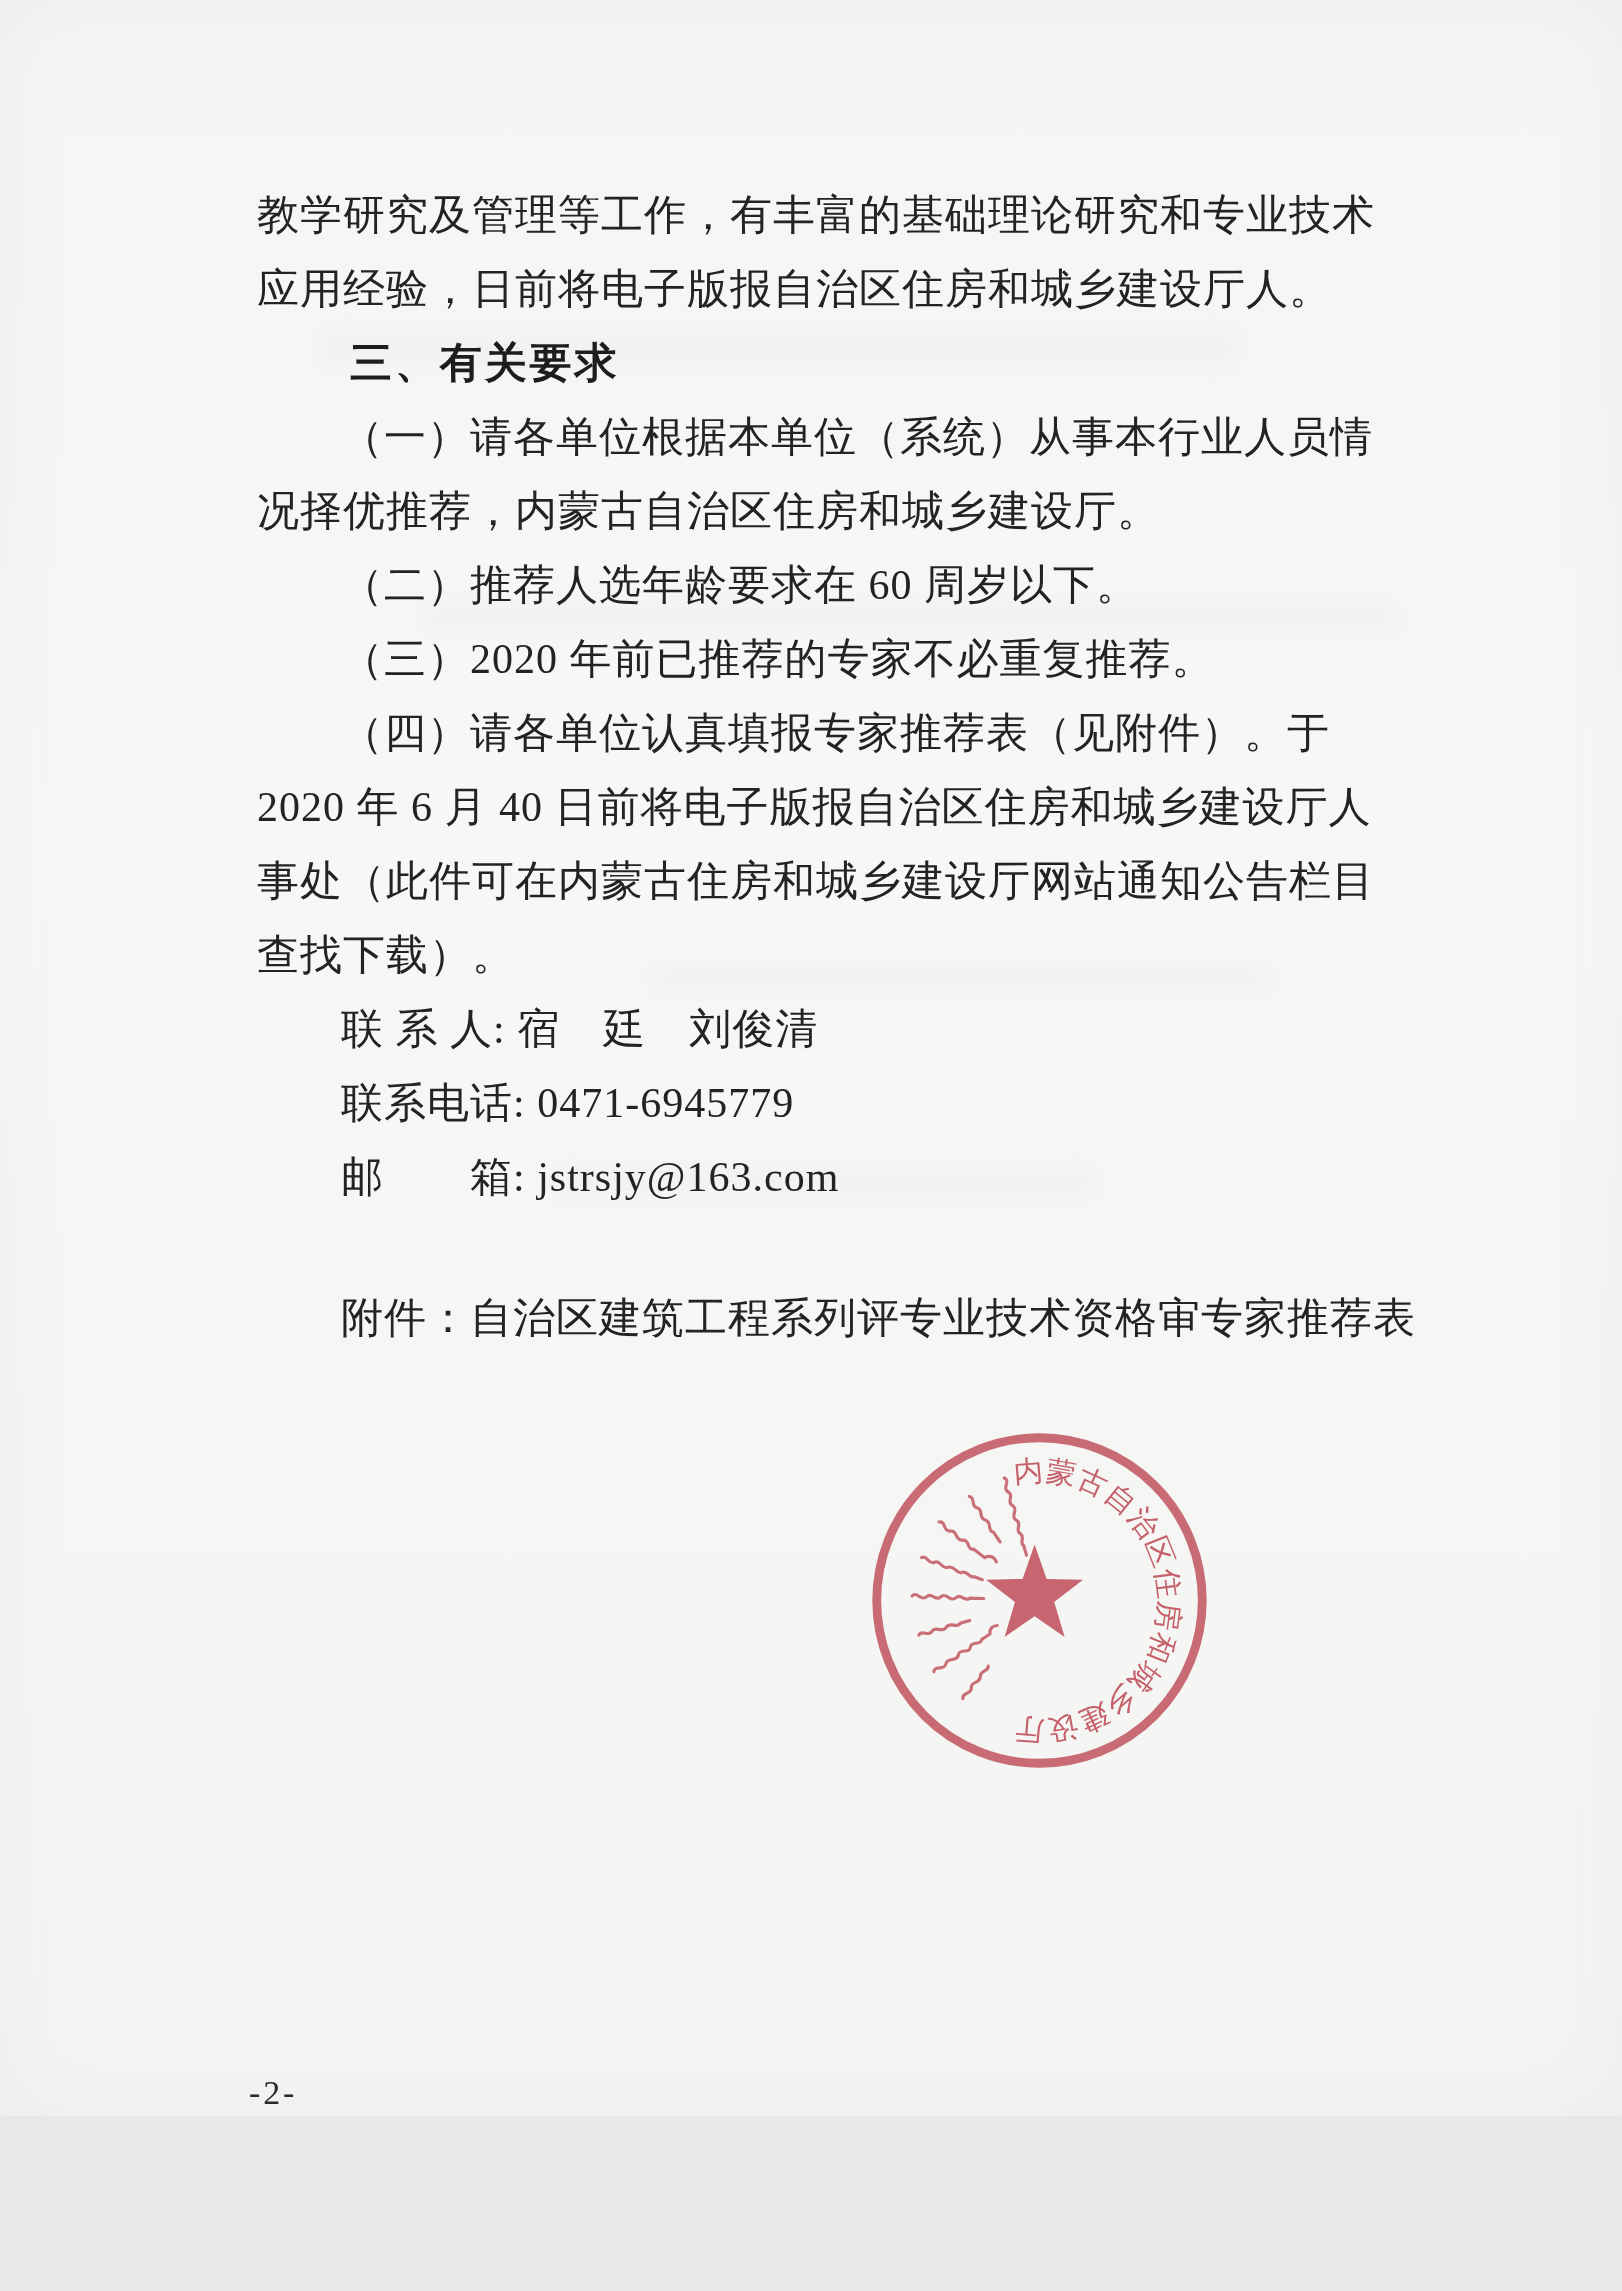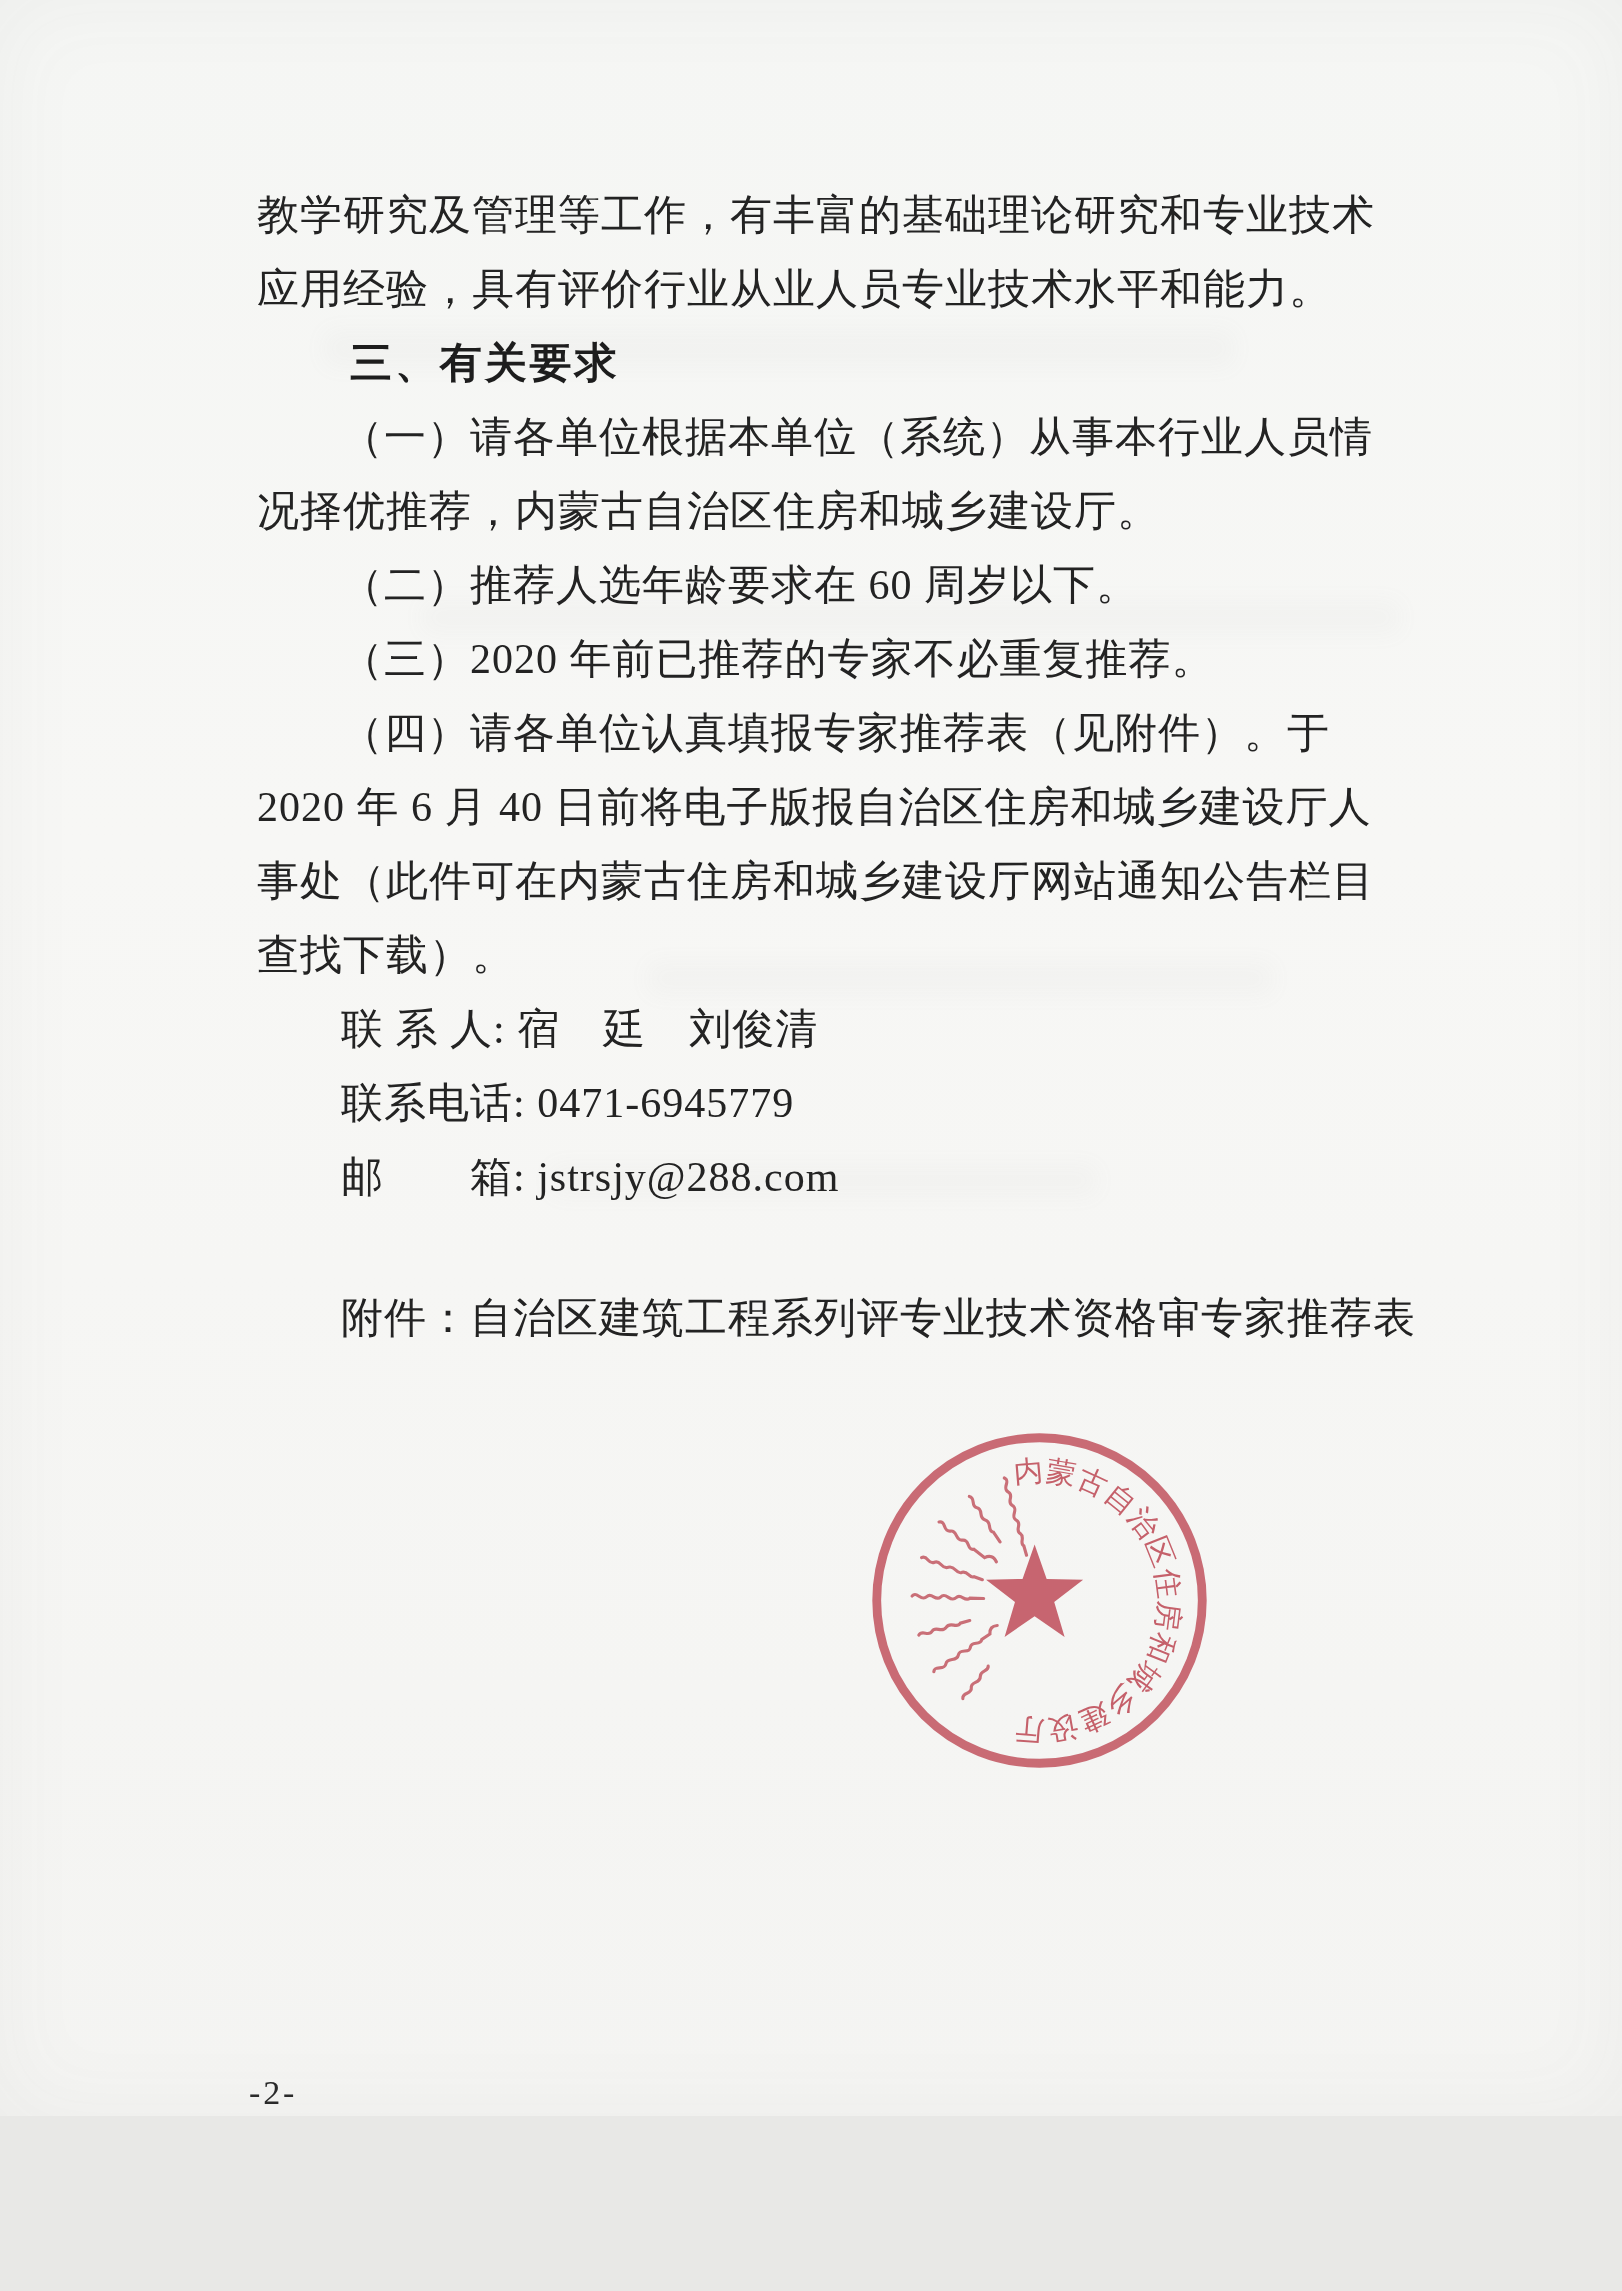--- a/index.html
+++ b/index.html
@@ -59,33 +59,33 @@
 
 <div class="page">
 
   <div class="ghost g1"></div>
   <div class="ghost g2"></div>
   <div class="ghost g3"></div>
   <div class="ghost g4"></div>
 
   <div class="text-col">
     <div class="line plain">教学研究及管理等工作，有丰富的基础理论研究和专业技术</div>
-    <div class="line plain">应用经验，具有评价行业从业人员专业技术水平和能力。</div>
+    <div class="line plain">应用经验，日前将电子版报自治区住房和城乡建设厅人。</div>
     <div class="line heading">三、有关要求</div>
     <div class="line indent">（一）请各单位根据本单位（系统）从事本行业人员情</div>
     <div class="line plain">况择优推荐，内蒙古自治区住房和城乡建设厅。</div>
     <div class="line indent">（二）推荐人选年龄要求在 60 周岁以下。</div>
     <div class="line indent">（三）2020 年前已推荐的专家不必重复推荐。</div>
     <div class="line indent">（四）请各单位认真填报专家推荐表（见附件）。于</div>
     <div class="line plain">2020 年 6 月 40 日前将电子版报自治区住房和城乡建设厅人</div>
     <div class="line plain">事处（此件可在内蒙古住房和城乡建设厅网站通知公告栏目</div>
     <div class="line plain">查找下载）。</div>
     <div class="line indent mono">联 系 人: 宿　廷　刘俊清</div>
     <div class="line indent mono">联系电话: 0471-6945779</div>
-    <div class="line indent mono">邮　　箱: jstrsjy@288.com</div>
+    <div class="line indent mono">邮　　箱: jstrsjy@163.com</div>
     <div class="line spacer"></div>
     <div class="line indent">附件：自治区建筑工程系列评专业技术资格审专家推荐表</div>
   </div>
 
   <div class="seal">
     <svg width="353" height="353" viewBox="0 0 360 360">
       <defs>
         <path id="sealArc" d="M 154.6,60.7 A 122,122 0 1 1 154.6,299.3" fill="none"></path>
       </defs>
 

